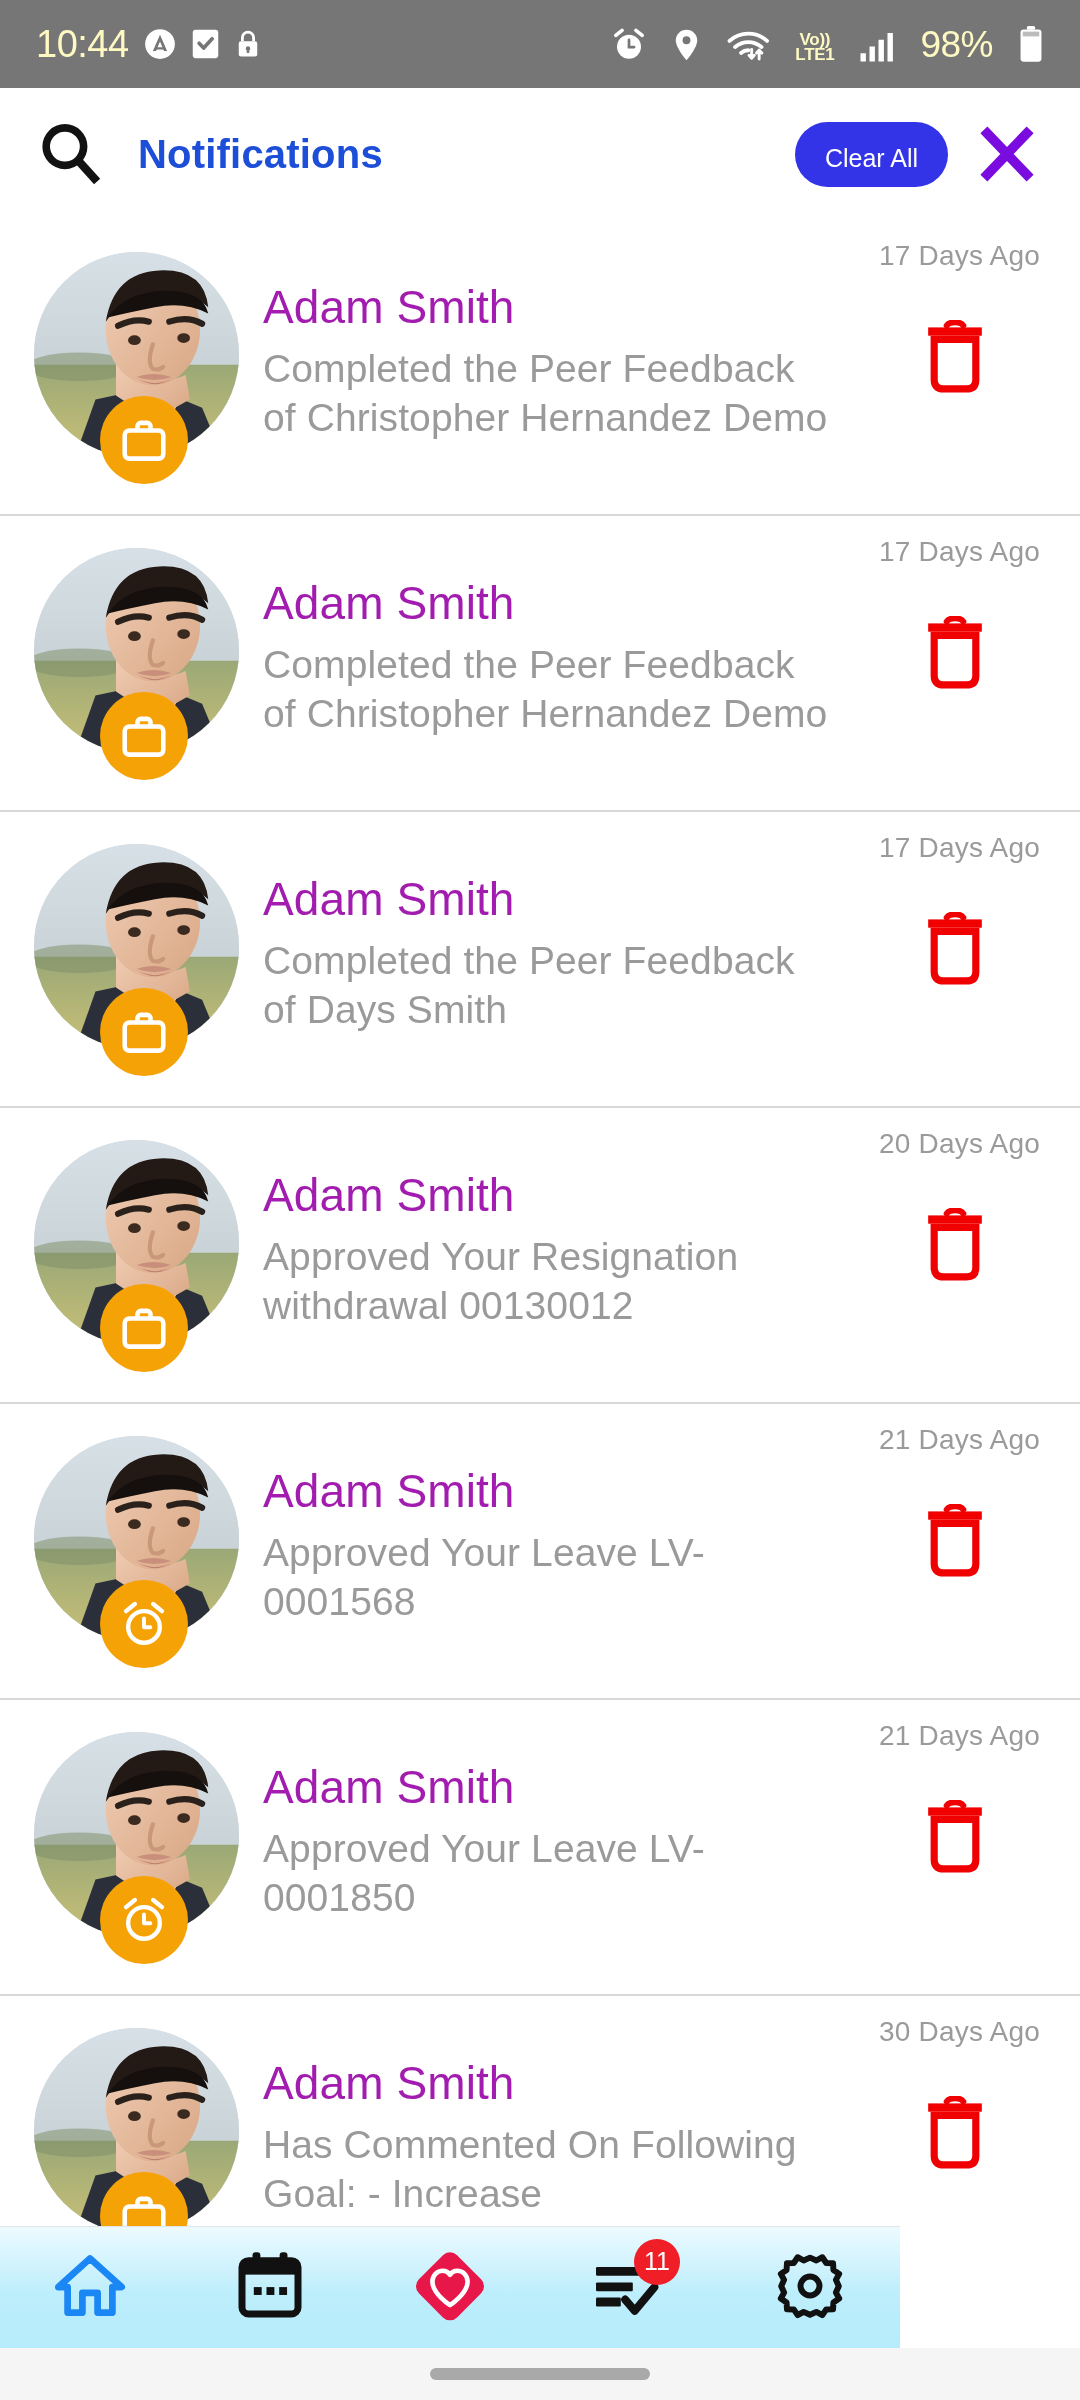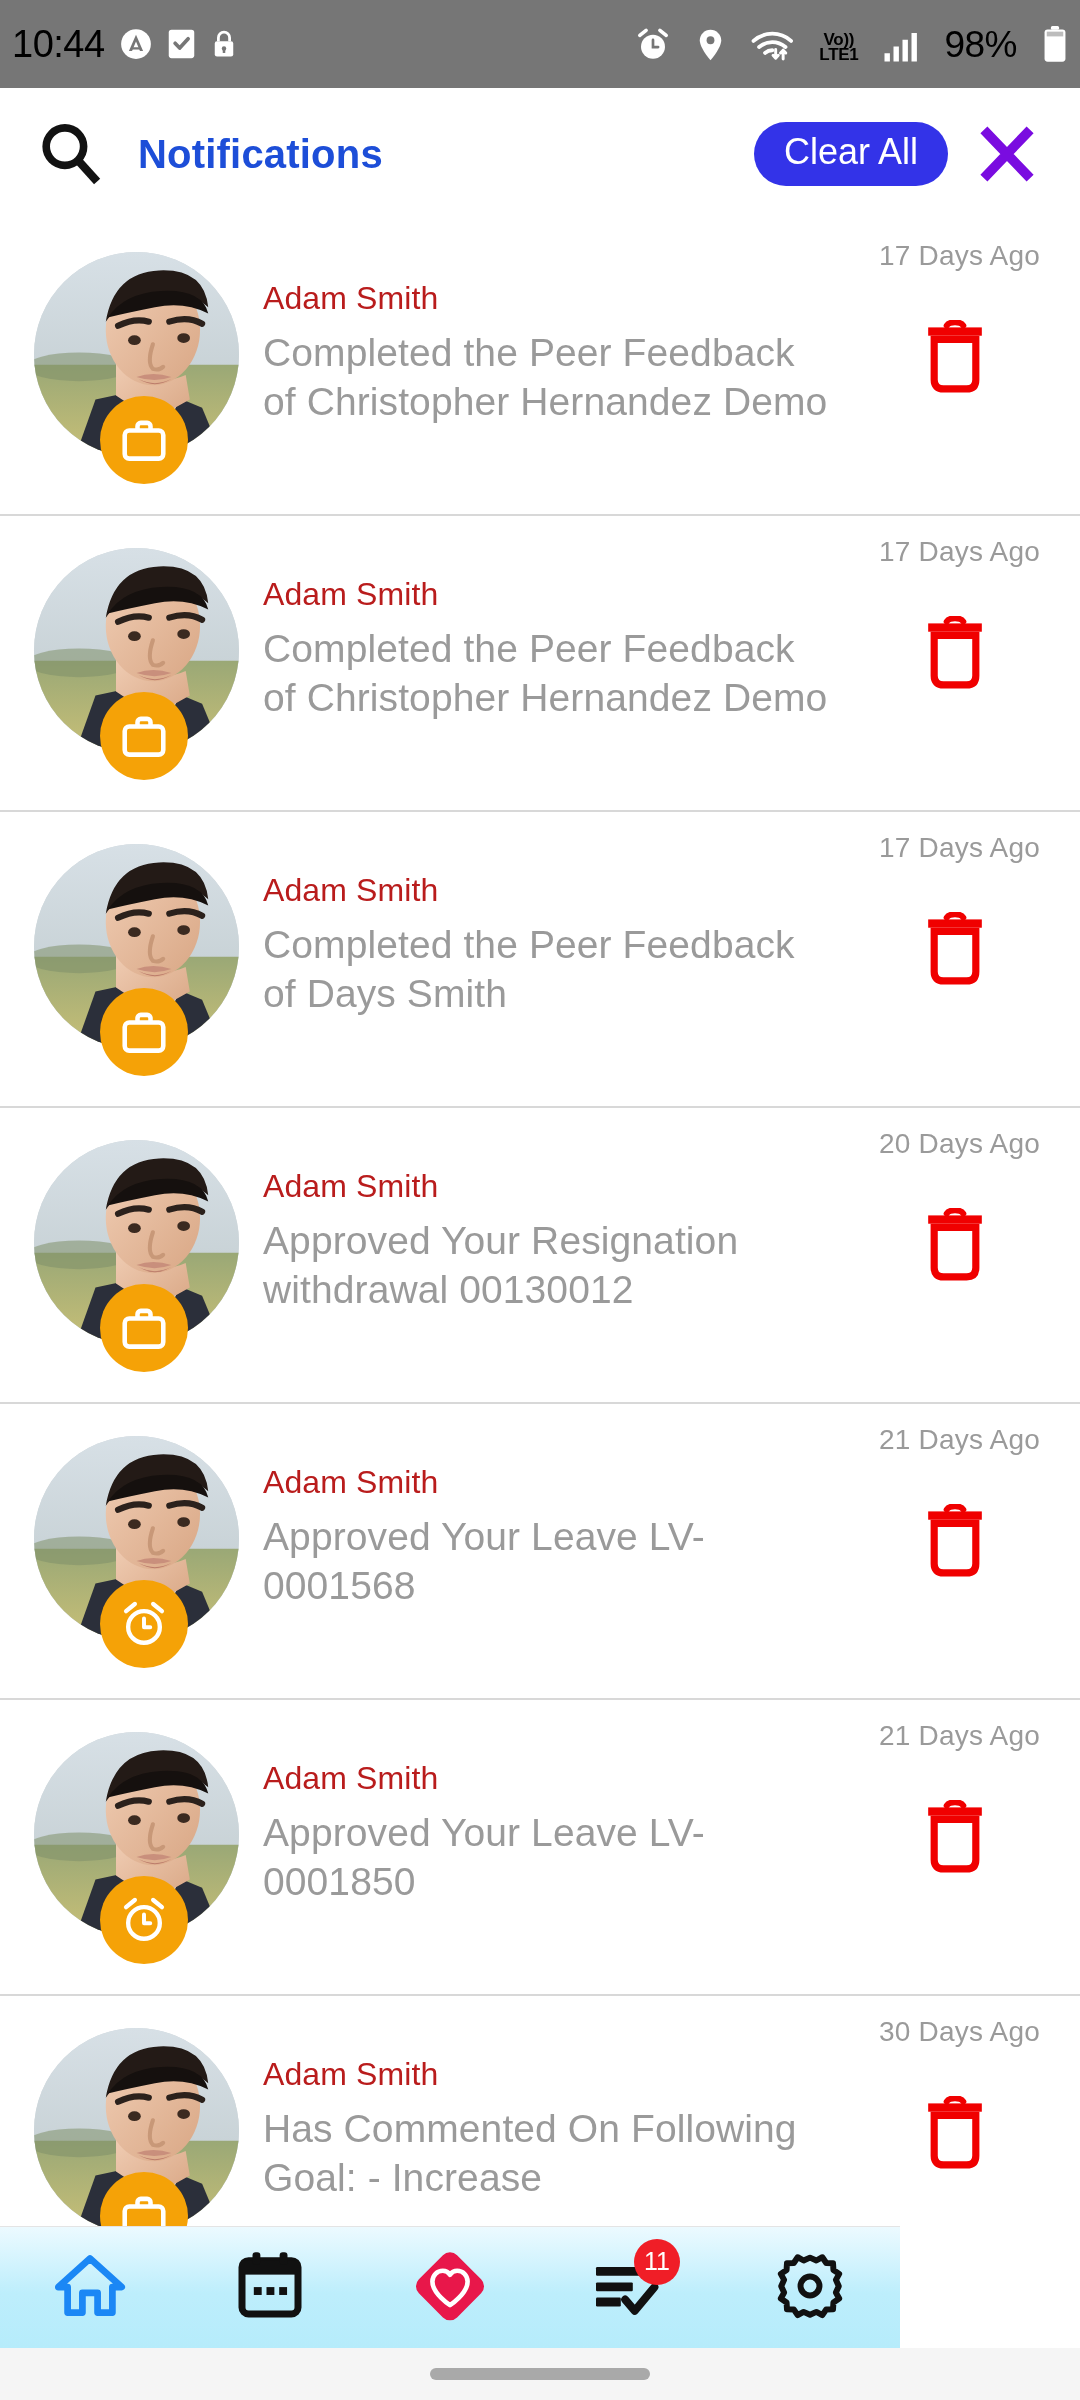--- a/index.html
+++ b/index.html
@@ -8,21 +8,21 @@
     font-family:"Liberation Sans", sans-serif;
     background:#ffffff;
     overflow:hidden;
   }
   .screen { position:relative; width:1080px; height:2400px; background:#fff; }
 
   
   .statusbar{
     position:absolute; top:0; left:0; width:1080px; height:88px;
     background:#767676; display:flex; align-items:center;
-    padding:0 12px; color:#000000;
+    padding:0 36px; color:#fef9c3;
   }
   .sb-left{ display:flex; align-items:center; gap:14px; }
   .sb-time{ font-size:38px; font-weight:400; letter-spacing:-0.5px; line-height:1; }
   .sb-right{ margin-left:auto; display:flex; align-items:flex-end; gap:25px; }
   .sb-pct{ font-size:37px; font-weight:400; letter-spacing:-0.5px; line-height:1; }
   .volte{ display:flex; flex-direction:column; align-items:center; justify-content:center;
           line-height:0.92; font-size:17px; font-weight:bold; letter-spacing:-0.3px; }
   .ico{ display:inline-flex; align-items:center; justify-content:center; }
 
   
@@ -31,21 +31,21 @@
     background:#fff; display:flex; align-items:center; padding:0 34px;
   }
   .search-ico{ width:74px; height:74px; flex:0 0 auto; }
   .title{
     color:#1d4ed8; font-size:40px; font-weight:bold; margin-left:30px;
     letter-spacing:0.2px; white-space:nowrap;
   }
   .hdr-right{ margin-left:auto; display:flex; align-items:center; gap:26px; }
   .clear-btn{
     background:#3333E8; color:#fff; border:none; border-radius:40px;
-    padding:12px 30px 16px; font-size:36px; font-family:"Liberation Sans", sans-serif;
+    padding:24px 30px 16px; font-size:25px; font-family:"Liberation Sans", sans-serif;
     line-height:1; cursor:pointer; white-space:nowrap;
   }
   .close-x{ width:66px; height:66px; margin-right:6px; }
 
   
   .list{
     position:absolute; top:220px; left:0; width:1080px; height:2006px;
     overflow:hidden; background:#fff;
   }
   .row{
@@ -59,21 +59,21 @@
     overflow:hidden; background:#cfd6da;
   }
   .avatar svg{ display:block; width:100%; height:100%; }
   .badge{
     position:absolute; left:66px; top:176px; width:88px; height:88px;
     border-radius:50%; background:#F5A207;
     display:flex; align-items:center; justify-content:center; z-index:3;
   }
 
   .body{ flex:1 1 auto; padding-left:19px; padding-top:60px; min-width:0; }
-  .name{ font-size:32px; color:#b91c1c; line-height:1.18; letter-spacing:0.1px; }
+  .name{ font-size:46px; color:#a21caf; line-height:1.18; letter-spacing:0.1px; }
   .desc{
     font-size:39px; color:#9a9a9a; line-height:1.26; margin-top:10px;
     letter-spacing:0.1px; max-width:800px;
   }
 
   .meta{ width:210px; flex:0 0 210px; position:relative; }
   .time{
     position:absolute; top:20px; right:6px; font-size:28px; color:#9a9a9a;
     white-space:nowrap; letter-spacing:0.2px;
   }

